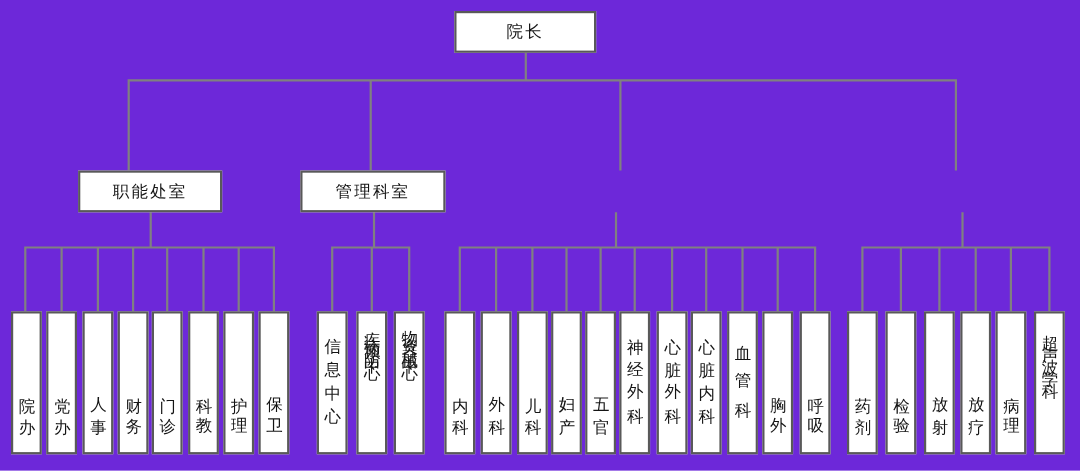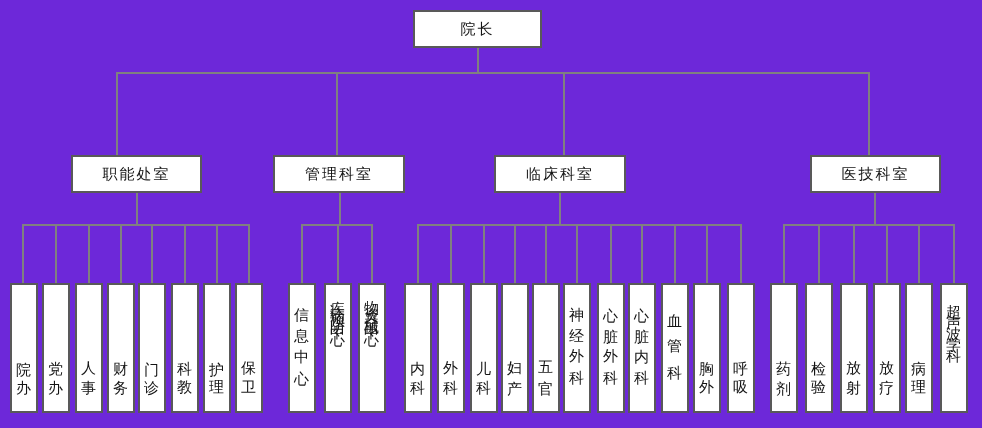--- a/index.html
+++ b/index.html
@@ -60,26 +60,20 @@
 
   <div class="hbox" style="left:413px;top:10px;width:129px;">
     <span>院长</span>
   </div>
 
   <div class="hbox" style="left:71px;top:155px;width:131px;">
     <span>职能处室</span>
   </div>
   <div class="hbox" style="left:273px;top:155px;width:132px;justify-content:center;">
     <span>管理科室</span>
-  </div>
-  <div class="hbox" style="left:494px;top:155px;width:132px;">
-    <span>临床科室</span>
-  </div>
-  <div class="hbox" style="left:810px;top:155px;width:131px;">
-    <span>医技科室</span>
   </div>
 
   <div class="vbox" style="left:10px;">
       <span class="vtext len2">院办</span>
     </div>
   <div class="vbox" style="left:42px;">
       <span class="vtext len2">党办</span>
     </div>
   <div class="vbox" style="left:75px;">
       <span class="vtext len2">人事</span>

